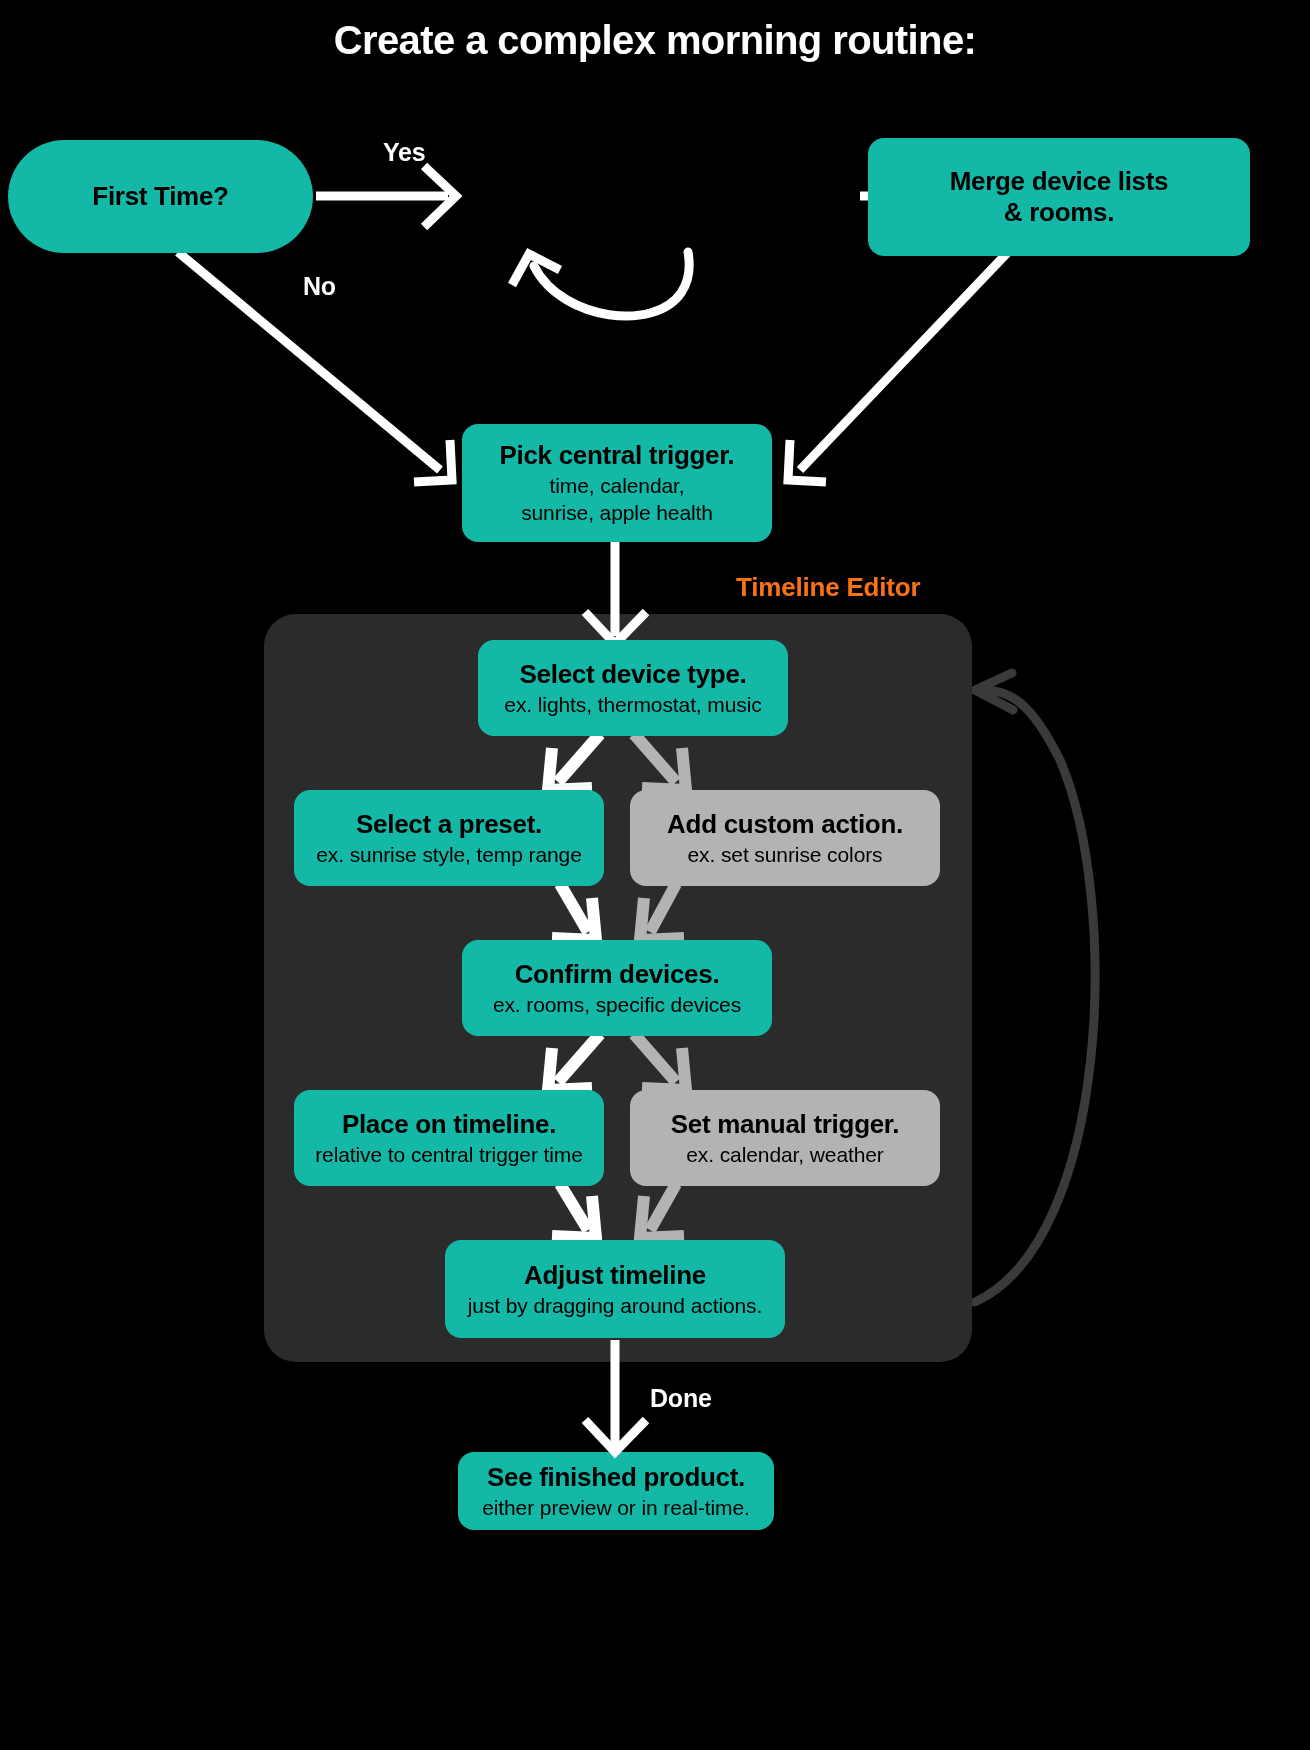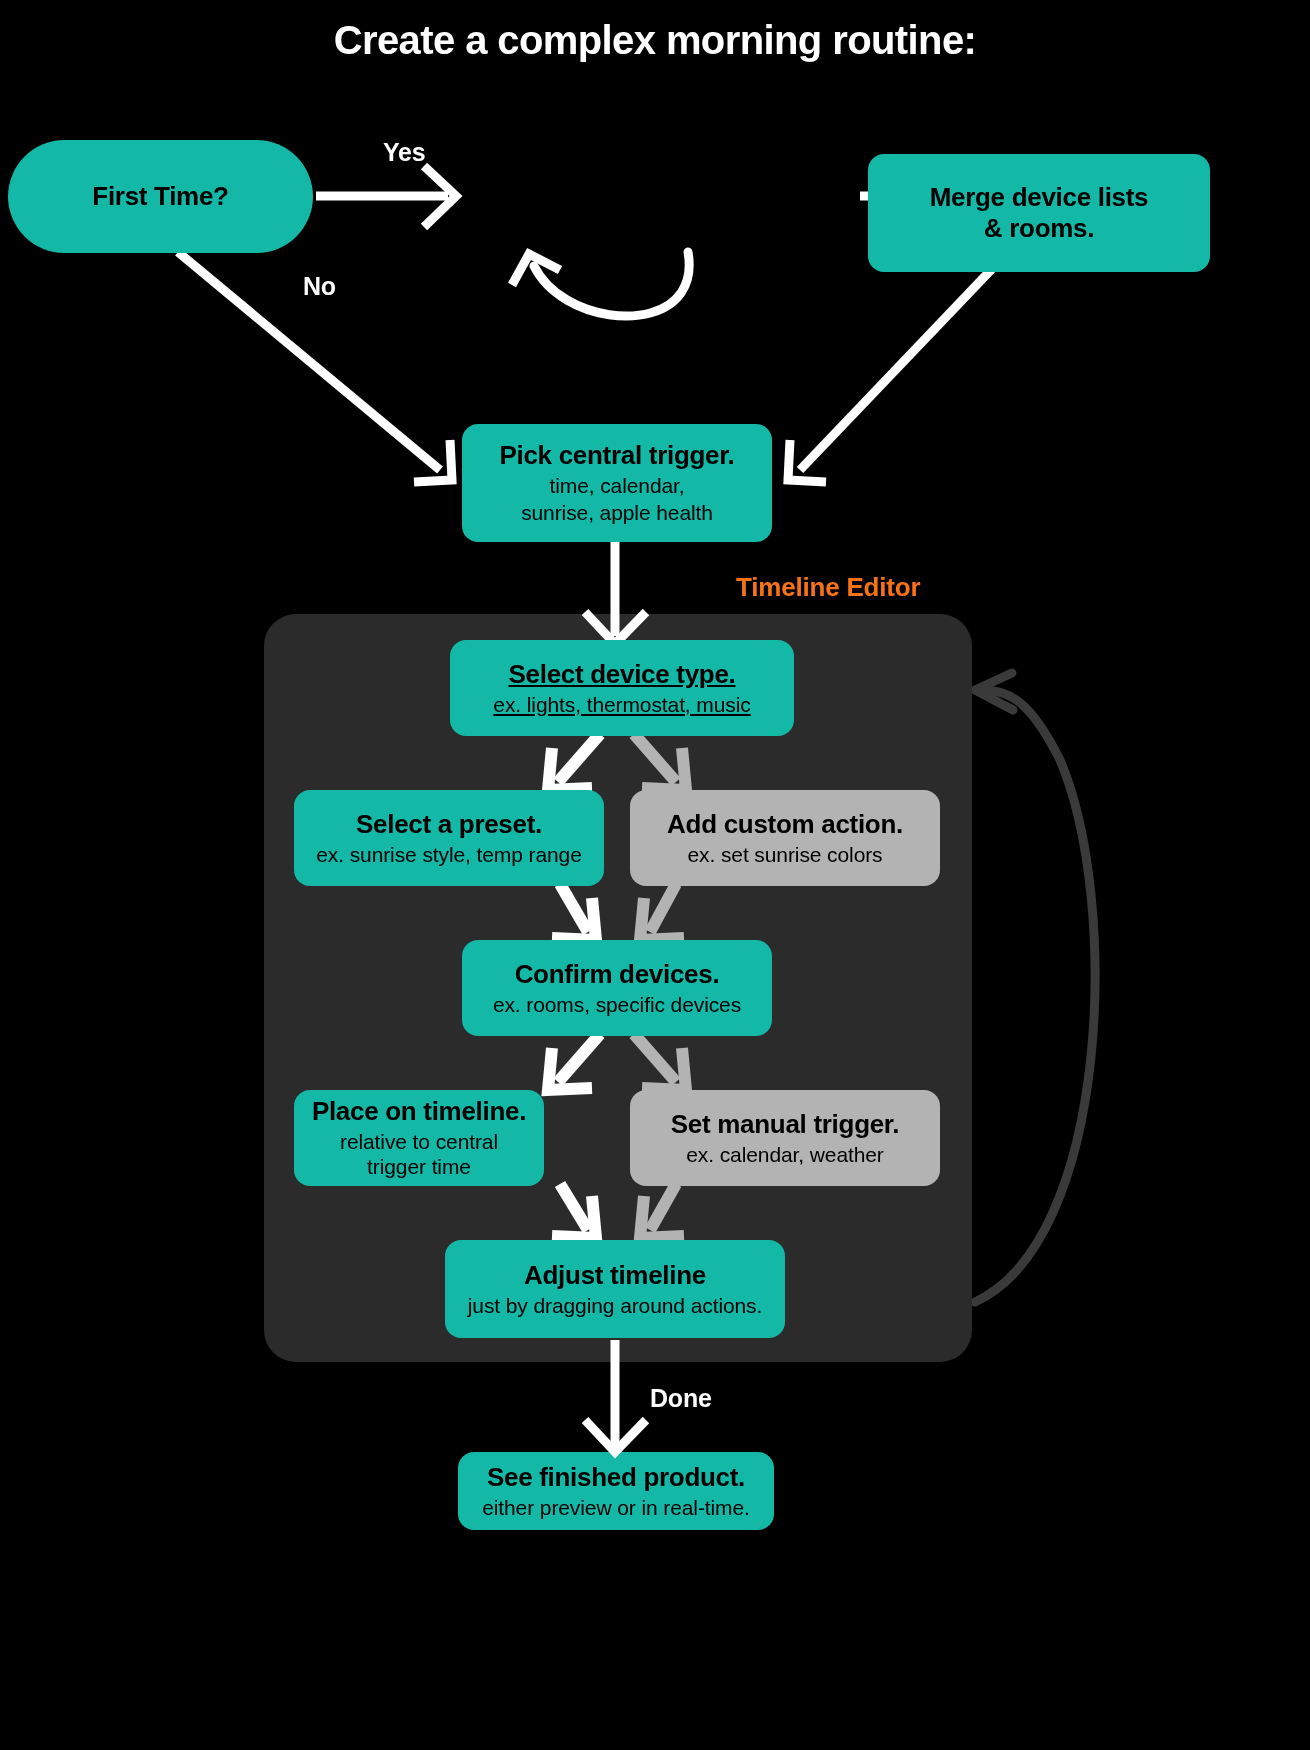--- a/index.html
+++ b/index.html
@@ -218,52 +218,52 @@
 
   <div class="edge-label" style="left:343px; top:138px;margin-left:40px;">Yes</div>
   <div class="edge-label" style="left:303px; top:272px;">No</div>
   <div class="edge-label" style="left:650px; top:1384px;">Done</div>
 
   <div class="node pill" style="left:8px; top:140px; width:305px; height:113px;">
     <div class="title">First Time?</div>
   </div>
 
 
-  <div class="node" style="left:868px; top:138px; width:342px; height:118px;margin-top:16px;">
+  <div class="node" style="left:868px; top:138px; width:382px; height:118px;">
     <div class="title">Merge device lists</div>
     <div class="title">&amp; rooms.</div>
   </div>
 
   <div class="node" style="left:462px; top:424px; width:310px; height:118px;">
     <div class="title">Pick central trigger.</div>
     <div class="sub">time, calendar,</div>
     <div class="sub">sunrise, apple health</div>
   </div>
 
-  <div class="node" style="left:450px; top:640px; width:344px; height:96px;text-decoration:underline;">
+  <div class="node" style="left:478px; top:640px; width:310px; height:96px;">
     <div class="title">Select device type.</div>
     <div class="sub">ex. lights, thermostat, music</div>
   </div>
 
   <div class="node" style="left:294px; top:790px; width:310px; height:96px;">
     <div class="title">Select a preset.</div>
     <div class="sub">ex. sunrise style, temp range</div>
   </div>
 
   <div class="node gray" style="left:630px; top:790px; width:310px; height:96px;">
     <div class="title">Add custom action.</div>
     <div class="sub">ex. set sunrise colors</div>
   </div>
 
   <div class="node" style="left:462px; top:940px; width:310px; height:96px;">
     <div class="title">Confirm devices.</div>
     <div class="sub">ex. rooms, specific devices</div>
   </div>
 
-  <div class="node" style="left:294px; top:1090px; width:250px; height:96px;">
+  <div class="node" style="left:294px; top:1090px; width:310px; height:96px;">
     <div class="title">Place on timeline.</div>
     <div class="sub">relative to central trigger time</div>
   </div>
 
   <div class="node gray" style="left:630px; top:1090px; width:310px; height:96px;">
     <div class="title">Set manual trigger.</div>
     <div class="sub">ex. calendar, weather</div>
   </div>
 
   <div class="node" style="left:445px; top:1240px; width:340px; height:98px;">

